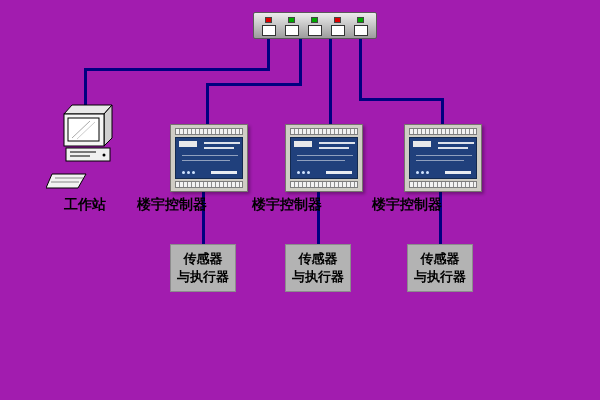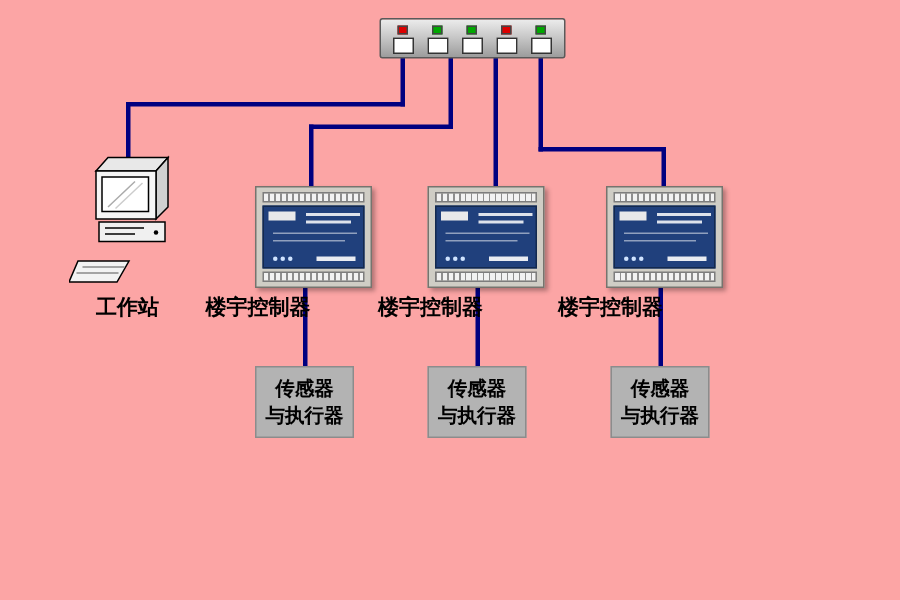--- a/index.html
+++ b/index.html
@@ -1,17 +1,17 @@
 <!DOCTYPE html>
 <html><head>
 <meta charset="utf-8">
 <style>
   html,body{margin:0;padding:0;background:#ffffff;}
   #stage{
-    position:relative;width:600px;height:400px;background:#fca5a5;
+    position:relative;width:600px;height:400px;background:#a21caf;
     font-family:"Liberation Sans","DejaVu Sans",sans-serif;overflow:hidden;
   }
   
   .line{position:absolute;background:#000080;}
   .h{height:3px;} .v{width:3px;}
 
   
   .hub{
     position:absolute;left:253px;top:12px;width:124px;height:27px;
     background:linear-gradient(180deg,#ececec 0%,#c9c9c9 45%,#9c9c9c 100%);

